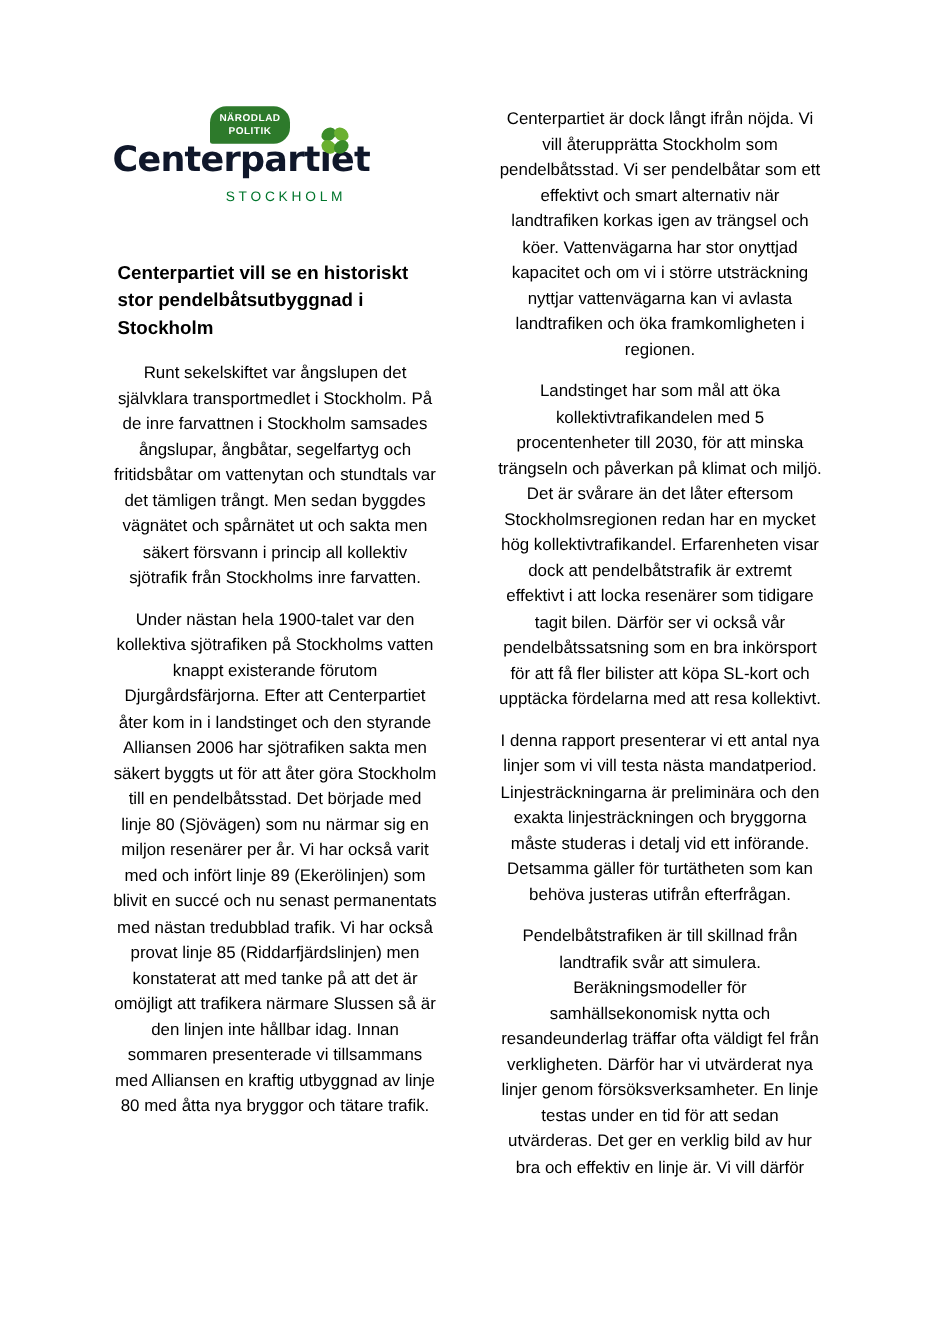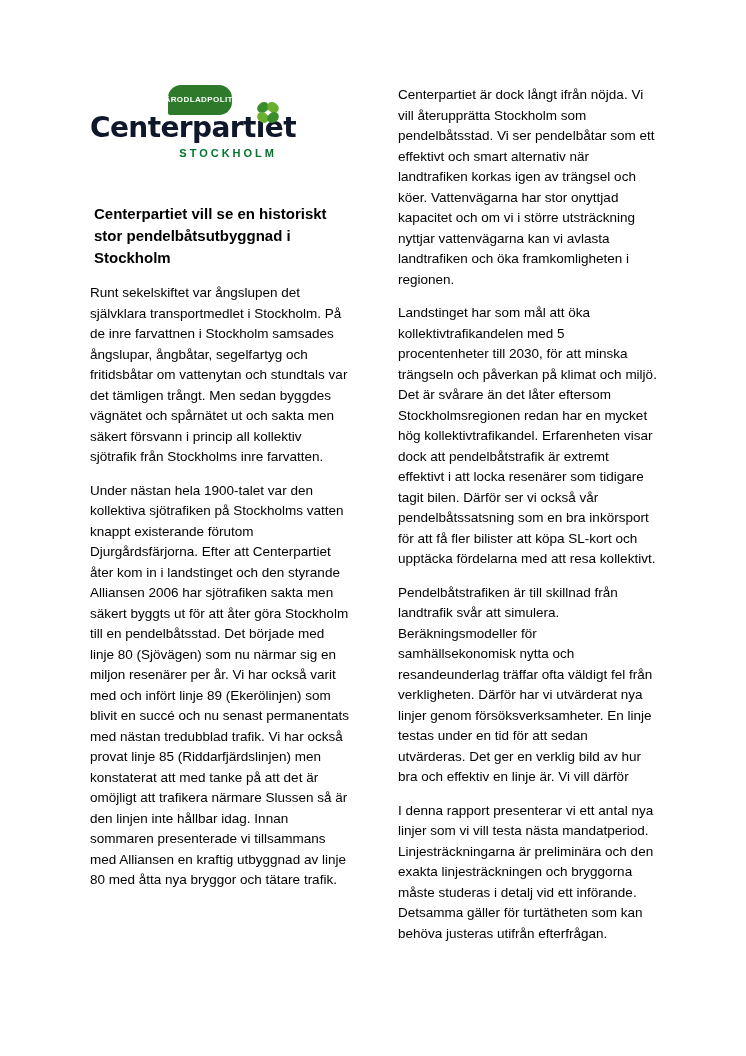--- a/index.html
+++ b/index.html
@@ -27,37 +27,38 @@
     align-items: flex-start;
     gap: 48px;
   }
   .col {
     width: 260px;
     font-size: 13.5px;
     line-height: 20.5px;
   }
   .col p {
     margin: 0 0 13px 0;
+    text-align: center;
   }
 
   
   .logo {
     position: relative;
     width: 190px;
     margin: 0 0 40px 0;
   }
   .logo-badge {
     margin-left: 78px;
     width: 64px;
     height: 30px;
     background: #2d7a2b;
     border-radius: 13px 13px 13px 2px;
     color: #ffffff;
     display: flex;
-    flex-direction: row;
+    flex-direction: column;
     align-items: center;
     justify-content: center;
     font-size: 8px;
     font-weight: bold;
     line-height: 10px;
     letter-spacing: 0.4px;
   }
   .logo-clover {
     position: absolute;
     top: 14px;
@@ -67,25 +68,25 @@
   }
   .logo-word {
     margin-top: 3px;
     font-size: 28px;
     font-weight: bold;
     letter-spacing: -0.6px;
     color: #0f172a;
     font-family: "DejaVu Sans", sans-serif;
   }
   .logo-region {
-    margin-top: 4px;
+    margin-top: 9px;
     text-align: right;
     padding-right: 3px;
     font-size: 11px;
-    font-weight: bold;
+    font-weight: normal;
     letter-spacing: 3px;
     color: #00752c;
   }
 
   
   .heading {
     font-size: 15px;
     font-weight: bold;
     line-height: 22px;
     margin: 0 0 14px 4px;
@@ -120,18 +121,18 @@
 
       <h1 class="heading">Centerpartiet vill se en historiskt stor pendelbåtsutbyggnad i Stockholm</h1>
 
       <p>Runt sekelskiftet var ångslupen det självklara transportmedlet i Stockholm. På de inre farvattnen i Stockholm samsades ångslupar, ångbåtar, segelfartyg och fritidsbåtar om vattenytan och stundtals var det tämligen trångt. Men sedan byggdes vägnätet och spårnätet ut och sakta men säkert försvann i princip all kollektiv sjötrafik från Stockholms inre farvatten.</p>
       <p>Under nästan hela 1900-talet var den kollektiva sjötrafiken på Stockholms vatten knappt existerande förutom Djurgårdsfärjorna. Efter att Centerpartiet åter kom in i landstinget och den styrande Alliansen 2006 har sjötrafiken sakta men säkert byggts ut för att åter göra Stockholm till en pendelbåtsstad. Det började med linje 80 (Sjövägen) som nu närmar sig en miljon resenärer per år. Vi har också varit med och infört linje 89 (Ekerölinjen) som blivit en succé och nu senast permanentats med nästan tredubblad trafik. Vi har också provat linje 85 (Riddarfjärdslinjen) men konstaterat att med tanke på att det är omöjligt att trafikera närmare Slussen så är den linjen inte hållbar idag. Innan sommaren presenterade vi tillsammans med Alliansen en kraftig utbyggnad av linje 80 med åtta nya bryggor och tätare trafik.</p>
     </div>
 
     <div class="col col-right">
       <p>Centerpartiet är dock långt ifrån nöjda. Vi vill återupprätta Stockholm som pendelbåtsstad. Vi ser pendelbåtar som ett effektivt och smart alternativ när landtrafiken korkas igen av trängsel och köer. Vattenvägarna har stor onyttjad kapacitet och om vi i större utsträckning nyttjar vattenvägarna kan vi avlasta landtrafiken och öka framkomligheten i regionen.</p>
       <p>Landstinget har som mål att öka kollektivtrafikandelen med 5 procentenheter till 2030, för att minska trängseln och påverkan på klimat och miljö. Det är svårare än det låter eftersom Stockholmsregionen redan har en mycket hög kollektivtrafikandel. Erfarenheten visar dock att pendelbåtstrafik är extremt effektivt i att locka resenärer som tidigare tagit bilen. Därför ser vi också vår pendelbåtssatsning som en bra inkörsport för att få fler bilister att köpa SL-kort och upptäcka fördelarna med att resa kollektivt.</p>
+      <p>I denna rapport presenterar vi ett antal nya linjer som vi vill testa nästa mandatperiod. Linjesträckningarna är preliminära och den exakta linjesträckningen och bryggorna måste studeras i detalj vid ett införande. Detsamma gäller för turtätheten som kan behöva justeras utifrån efterfrågan.</p>
       <p>Pendelbåtstrafiken är till skillnad från landtrafik svår att simulera. Beräkningsmodeller för samhällsekonomisk nytta och resandeunderlag träffar ofta väldigt fel från verkligheten. Därför har vi utvärderat nya linjer genom försöksverksamheter. En linje testas under en tid för att sedan utvärderas. Det ger en verklig bild av hur bra och effektiv en linje är. Vi vill därför</p>
-      <p>I denna rapport presenterar vi ett antal nya linjer som vi vill testa nästa mandatperiod. Linjesträckningarna är preliminära och den exakta linjesträckningen och bryggorna måste studeras i detalj vid ett införande. Detsamma gäller för turtätheten som kan behöva justeras utifrån efterfrågan.</p>
     </div>
 
   </div>
 </div>
 
 </body></html>

